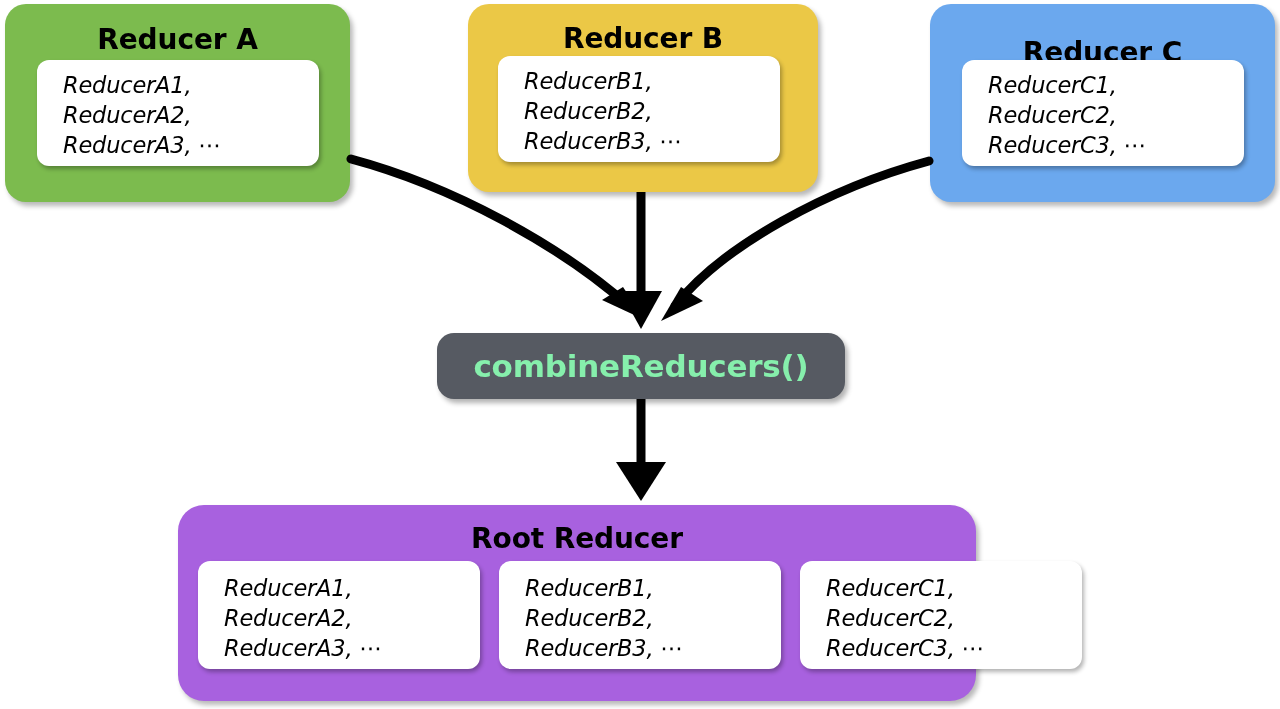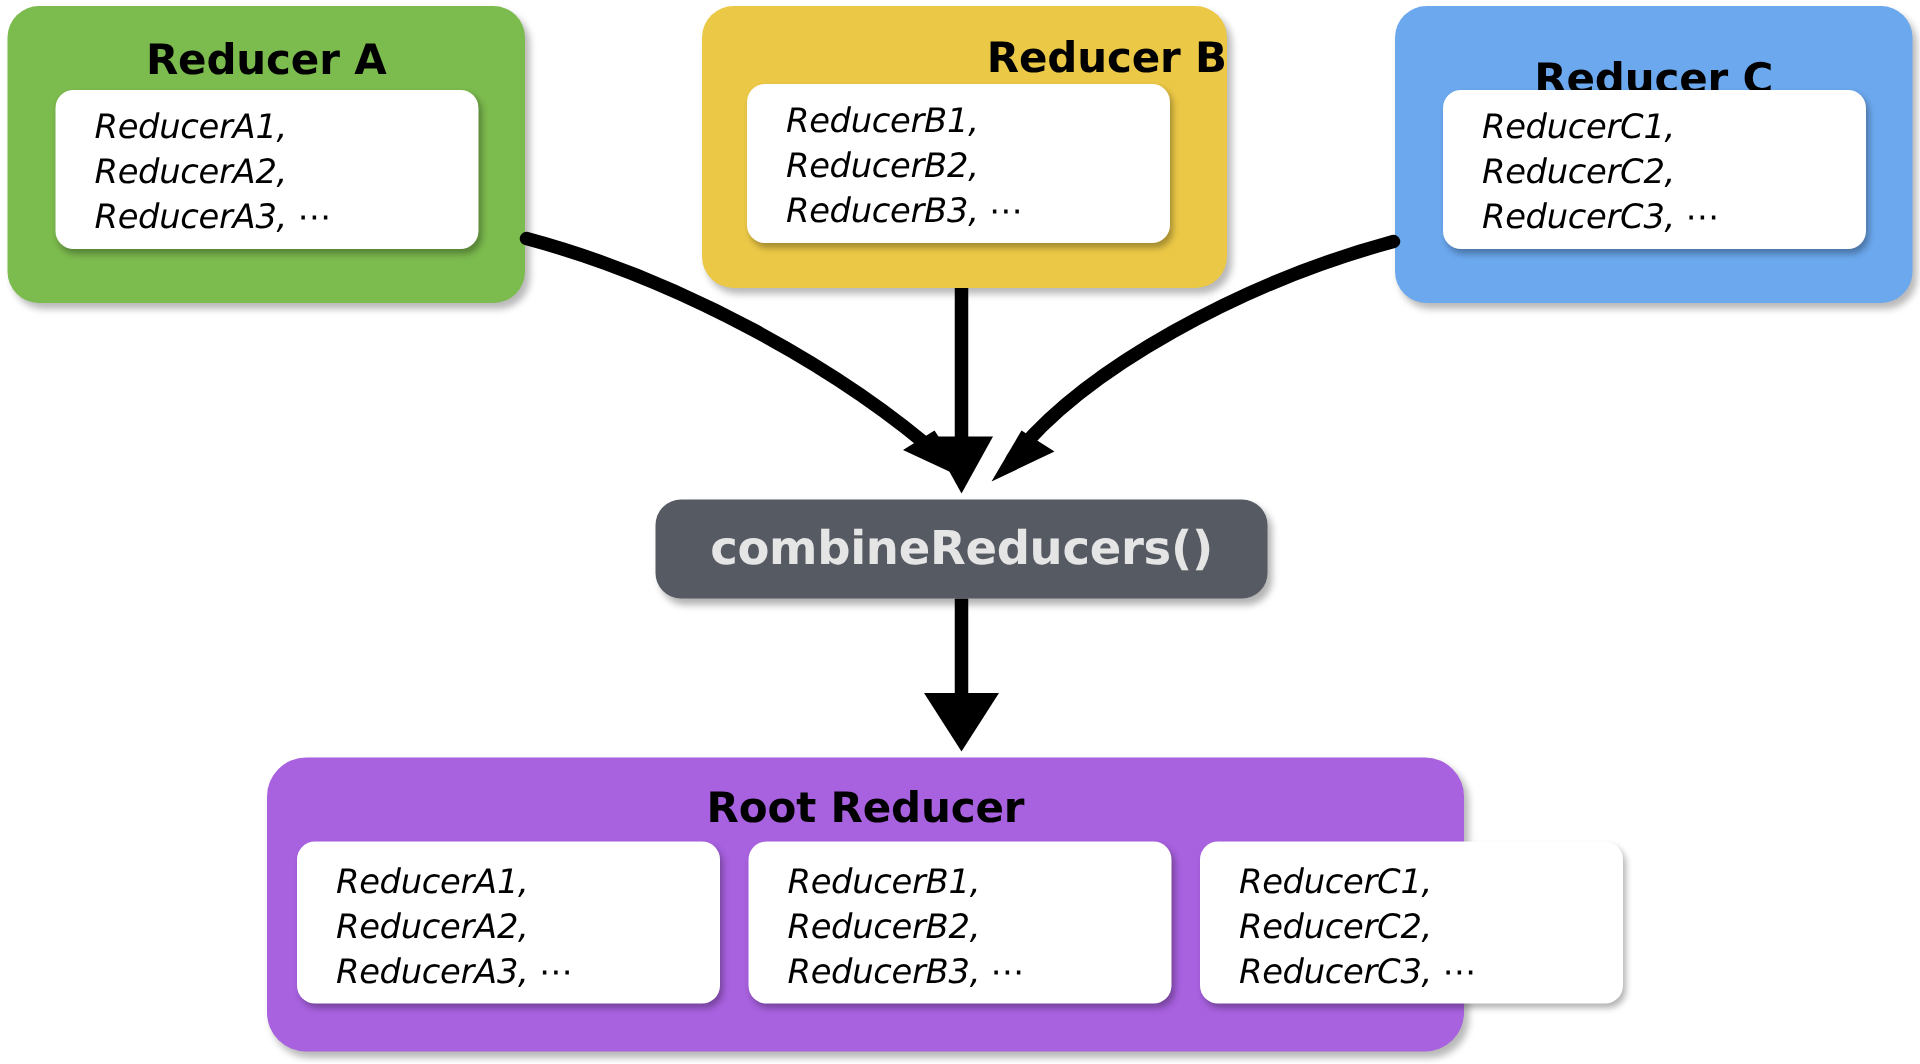--- a/index.html
+++ b/index.html
@@ -58,21 +58,21 @@
     white-space: pre-line;
     letter-spacing: -0.2px;
   }
 
   
   #card-a { left: 5px;   top: 4px; width: 345px; height: 198px; background: #7CBB4E; }
   #card-b { left: 468px; top: 4px; width: 350px; height: 188px; background: #EBC846; }
   #card-c { left: 930px; top: 4px; width: 345px; height: 198px; background: #6BA8EE; }
 
   #card-a .card-title { top: 22px; }
-  #card-b .card-title { top: 21px; text-align: right; }
+  #card-b .card-title { top: 21px; }
   #card-c .card-title { top: 35px; }
 
   #card-a .inner-box { left: 32px; top: 56px; width: 282px; height: 106px; }
   #card-b .inner-box { left: 30px; top: 52px; width: 282px; height: 106px; }
   #card-c .inner-box { left: 32px; top: 56px; width: 282px; height: 106px; }
 
   #card-a .inner-list,
   #card-b .inner-list,
   #card-c .inner-list { left: 26px; top: 10px; }
 
@@ -84,21 +84,21 @@
     width: 408px;
     height: 66px;
     background: #565A62;
     border-radius: 17px;
     box-shadow: 3px 4px 5px rgba(0,0,0,0.30);
     display: flex;
     align-items: center;
     justify-content: center;
   }
   #combine-label {
-    color: #e5e5e5;
+    color: #86efac;
     font-size: 31px;
     font-weight: 700;
     letter-spacing: -0.2px;
     line-height: 1;
   }
 
   
   #root-card {
     position: absolute;
     left: 178px;

